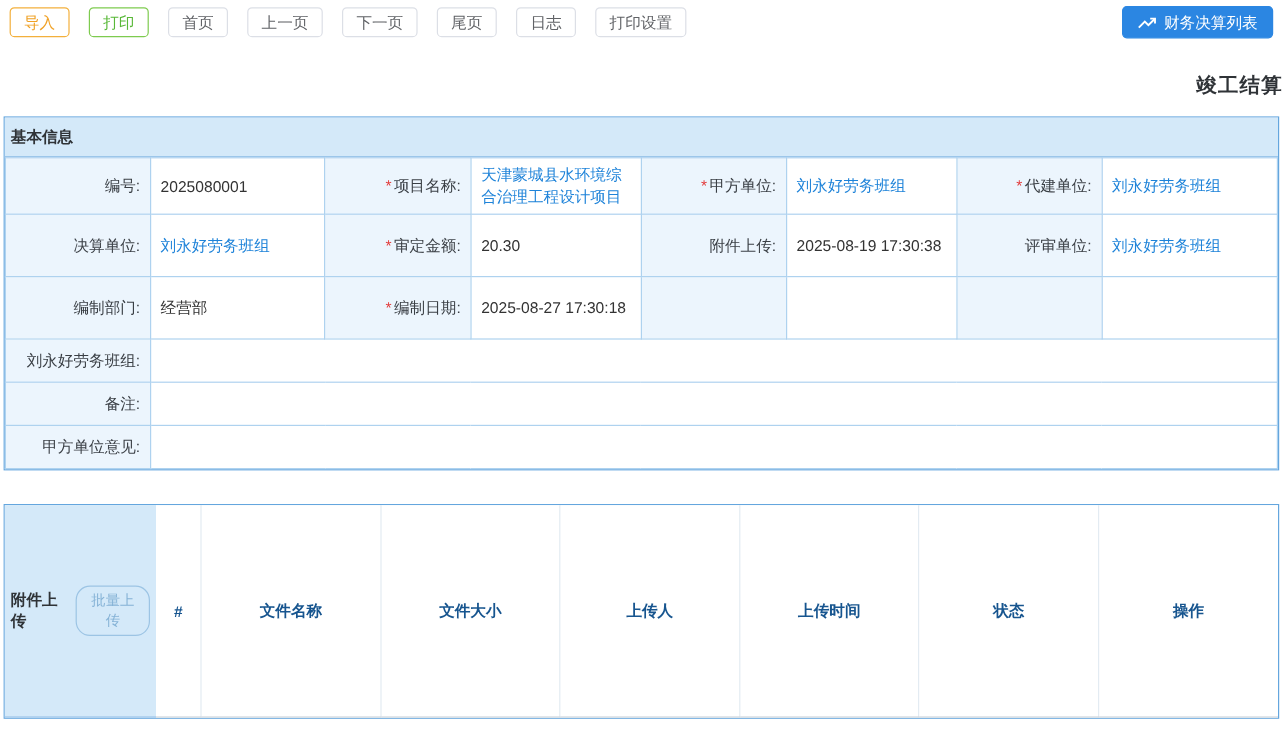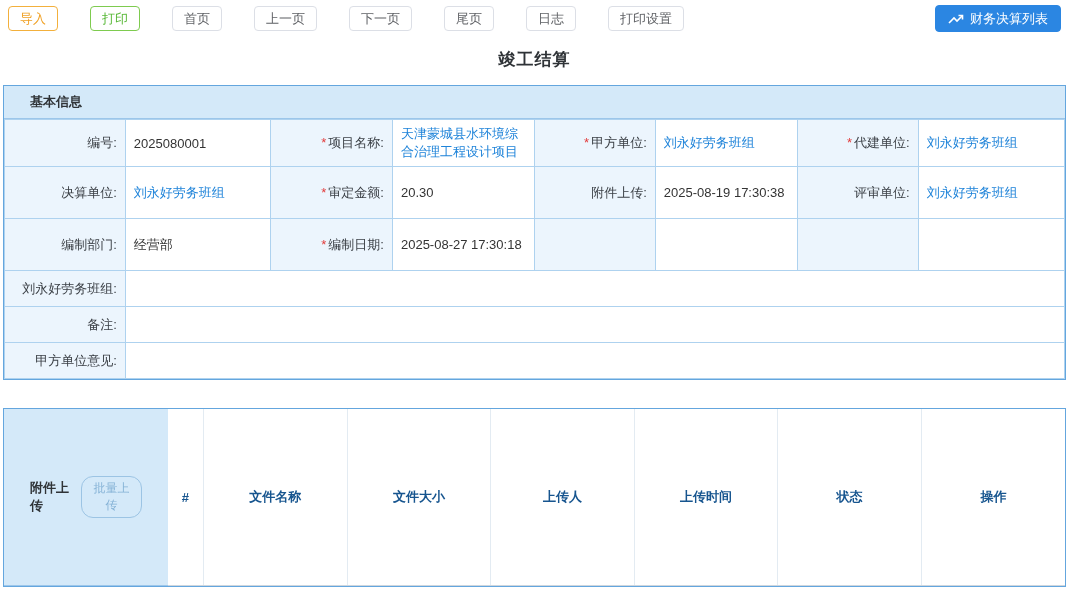--- a/index.html
+++ b/index.html
@@ -1,37 +1,37 @@
 <!DOCTYPE html>
 <html><head>
 <meta charset="utf-8">
 <style>
   * { box-sizing: border-box; margin: 0; padding: 0; }
   html,body { width: 1069px; height: 611px; background: #fff;
     font-family: "Liberation Sans", "DejaVu Sans", sans-serif; font-size: 13px; color: #333; }
   .page { width: 1069px; height: 611px; overflow: hidden; position: relative; }
 
   
-  .toolbar { display: flex; align-items: center; gap: 32px; padding: 5px 8px 6px 8px; }
+  .toolbar { display: flex; align-items: center; gap: 16px; padding: 5px 8px 6px 8px; }
   .btn { background: #fff; border: 1px solid #dcdfe6; border-radius: 4px;
     color: #606266; font-size: 13px; padding: 5px 11px; cursor: pointer; line-height: 1;
     font-family: inherit; white-space: nowrap; }
   .btn.orange { border-color: #f3b03c; color: #f0a125; }
   .btn.green  { border-color: #7ecb4f; color: #58b837; }
   .btn.primary { margin-left: auto; background: #2b86e2; border-color: #2b86e2; color: #fff;
     display: flex; align-items: center; gap: 6px; padding: 6px 12px; }
   .btn.primary svg { display: block; }
 
   
-  .page-title { text-align: center; font-size: 17px; font-weight: bold; color: #2f3337;
-    margin: 10px 0 14px 0; letter-spacing: 1px; }
+  .page-title { text-align: right; font-size: 17px; font-weight: bold; color: #2f3337;
+    margin: 22px 0 14px 0; letter-spacing: 1px; }
 
   
   .section { margin: 0 3px; border: 1px solid #64a6de; }
-  .section-header { background: #d4e9f9; padding: 7px 26px; font-weight: bold; color: #2f3337;
+  .section-header { background: #d4e9f9; padding: 7px 5px; font-weight: bold; color: #2f3337;
     border-bottom: 1px solid #9cc6ea; display: flex; align-items: center; gap: 10px; }
 
   
   table.info { width: 100%; border-collapse: collapse; table-layout: fixed; }
   table.info td { border: 1px solid #aed2ef; padding: 4px 8px; vertical-align: middle;
     font-size: 13px; overflow: hidden; }
   table.info tr.r1 td { height: 47px; }
   table.info tr.r2 td, table.info tr.r3 td { height: 52px; }
   table.info tr.small td { height: 36px; }
   td.lbl { background: #ecf5fd; text-align: right; color: #3a3f45; padding-right: 9px; }

